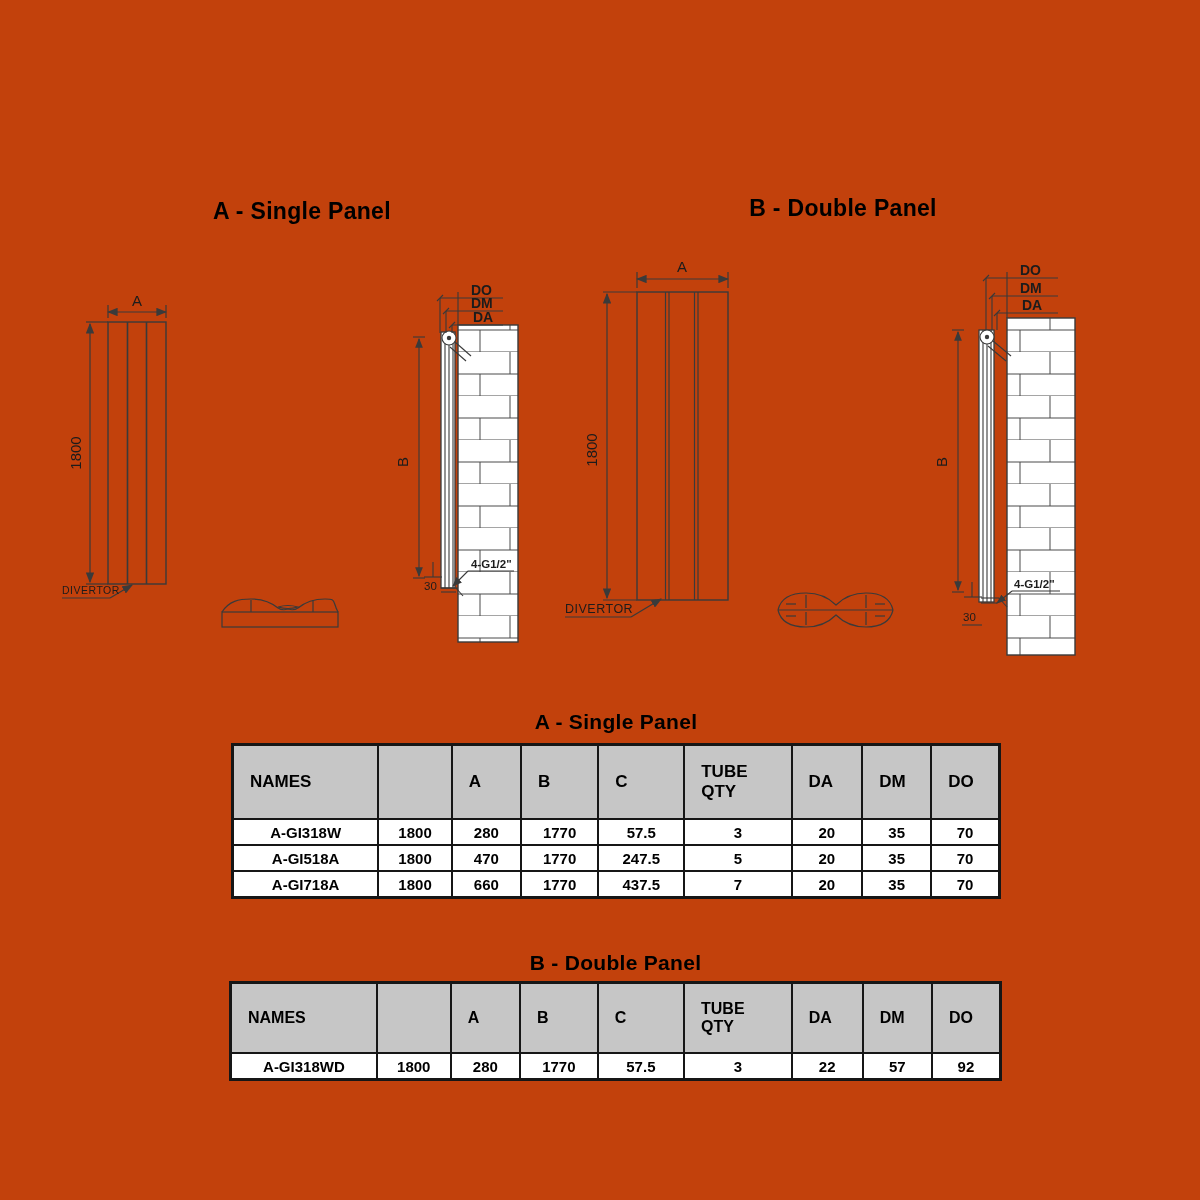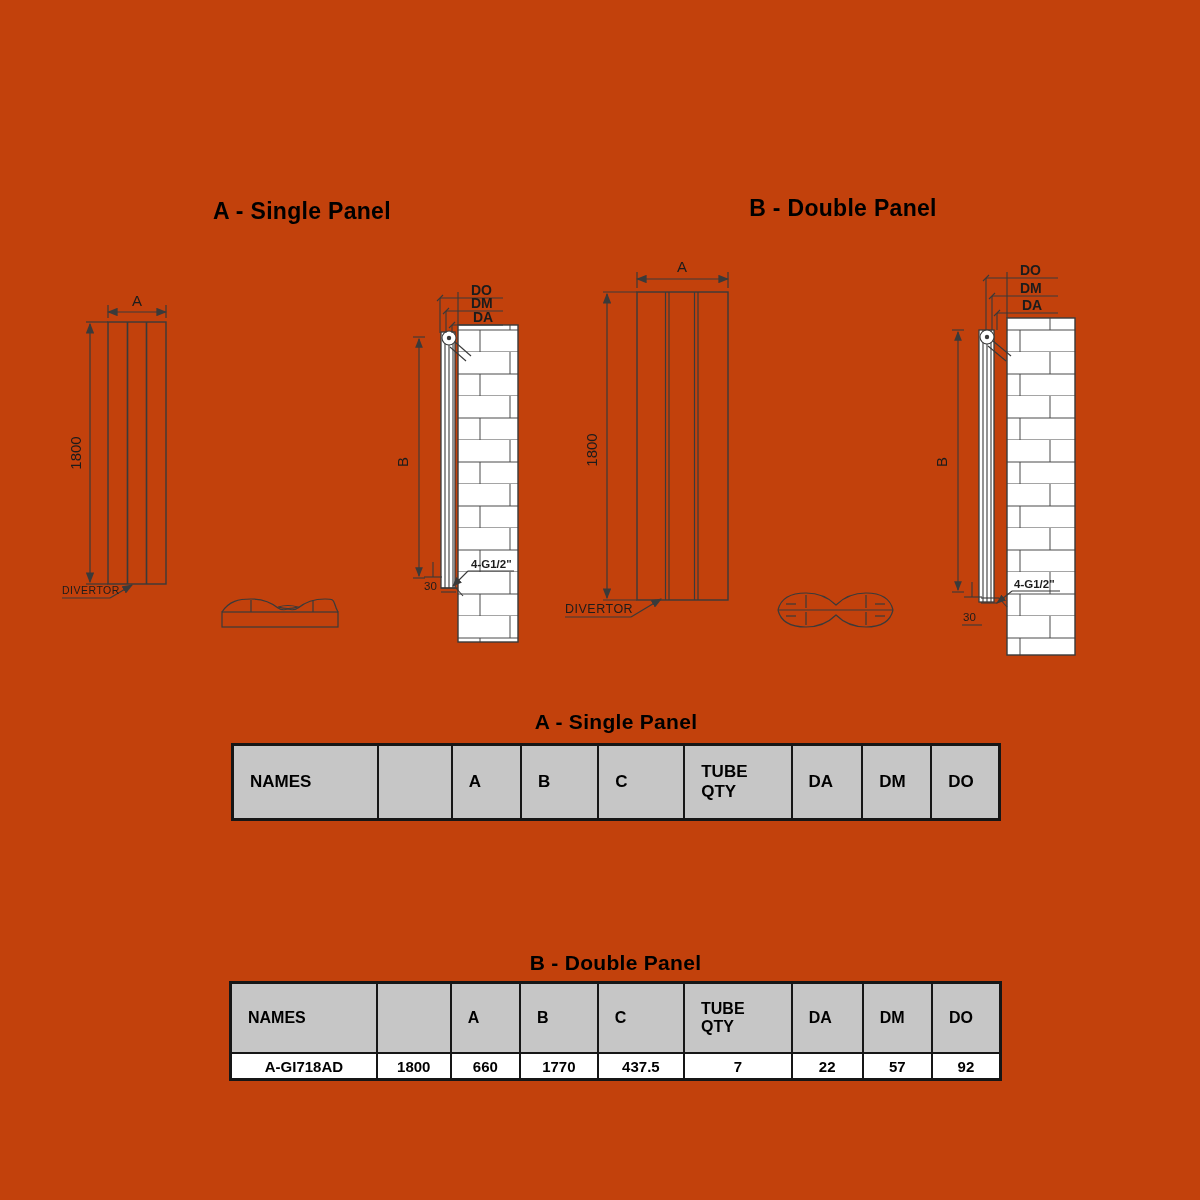--- a/index.html
+++ b/index.html
@@ -219,20 +219,53 @@
             <th>A</th>
             <th>B</th>
             <th>C</th>
             <th>TUBE QTY</th>
             <th>DA</th>
             <th>DM</th>
             <th>DO</th>
           </tr>
         </thead>
         <tbody>
+          <tr>
+            <td>A-GI318W</td>
+            <td>1800</td>
+            <td>280</td>
+            <td>1770</td>
+            <td>57.5</td>
+            <td>3</td>
+            <td>20</td>
+            <td>35</td>
+            <td>70</td>
+          </tr>
+          <tr>
+            <td>A-GI518A</td>
+            <td>1800</td>
+            <td>470</td>
+            <td>1770</td>
+            <td>247.5</td>
+            <td>5</td>
+            <td>20</td>
+            <td>35</td>
+            <td>70</td>
+          </tr>
+          <tr>
+            <td>A-GI718A</td>
+            <td>1800</td>
+            <td>660</td>
+            <td>1770</td>
+            <td>437.5</td>
+            <td>7</td>
+            <td>20</td>
+            <td>35</td>
+            <td>70</td>
+          </tr>
         </tbody>
       </table>
   </div>
 
   <div class="tbl-wrap" style="left:229px;top:951px;width:773px;">
     <div class="tbl-title" style="margin-bottom:6px;">B - Double Panel</div>
     <table id="tbl2" class="spec-table" style="width:773px;">
       <colgroup>
         <col style="width:19%">
           <col style="width:9.6%">
@@ -252,26 +285,26 @@
             <th>B</th>
             <th>C</th>
             <th>TUBE QTY</th>
             <th>DA</th>
             <th>DM</th>
             <th>DO</th>
           </tr>
         </thead>
         <tbody>
           <tr>
-            <td>A-GI718AD</td>
+            <td>A-GI318WD</td>
             <td>1800</td>
-            <td>660</td>
+            <td>280</td>
             <td>1770</td>
-            <td>437.5</td>
-            <td>7</td>
+            <td>57.5</td>
+            <td>3</td>
             <td>22</td>
             <td>57</td>
             <td>92</td>
           </tr>
         </tbody>
       </table>
   </div>
 
 </div>
 

